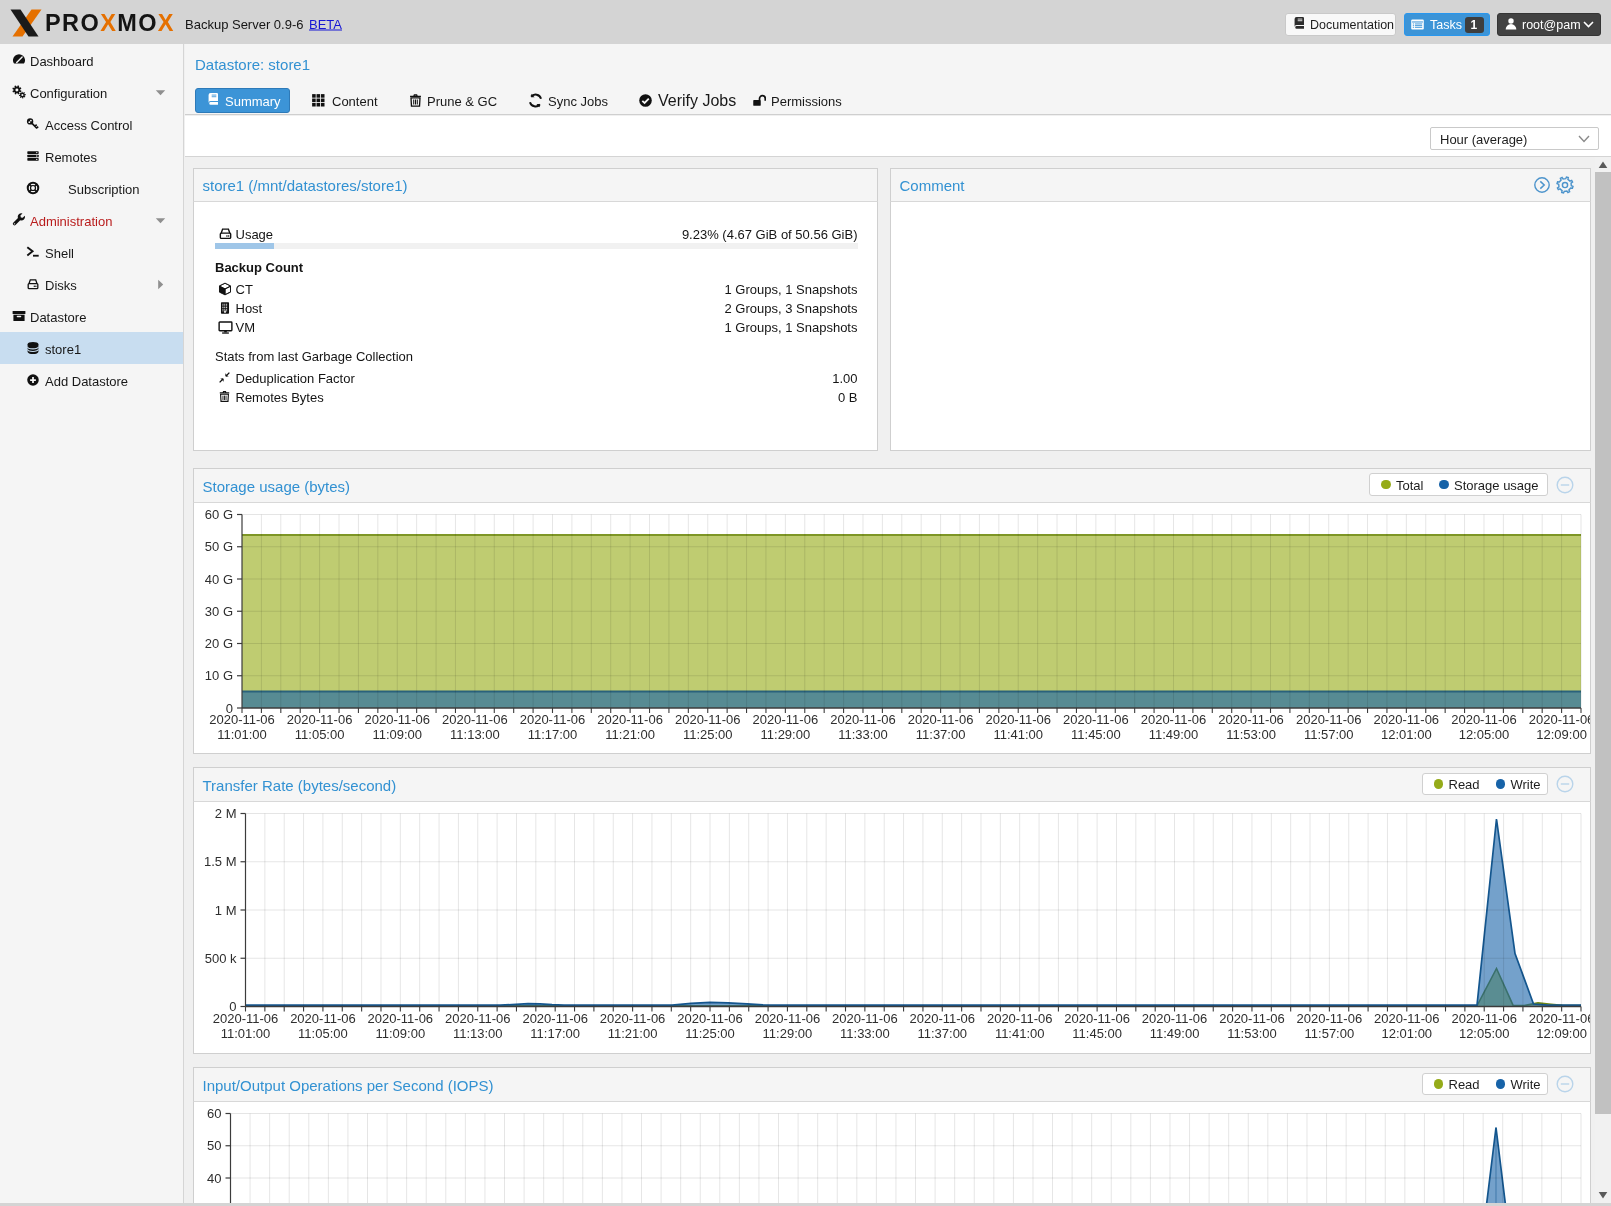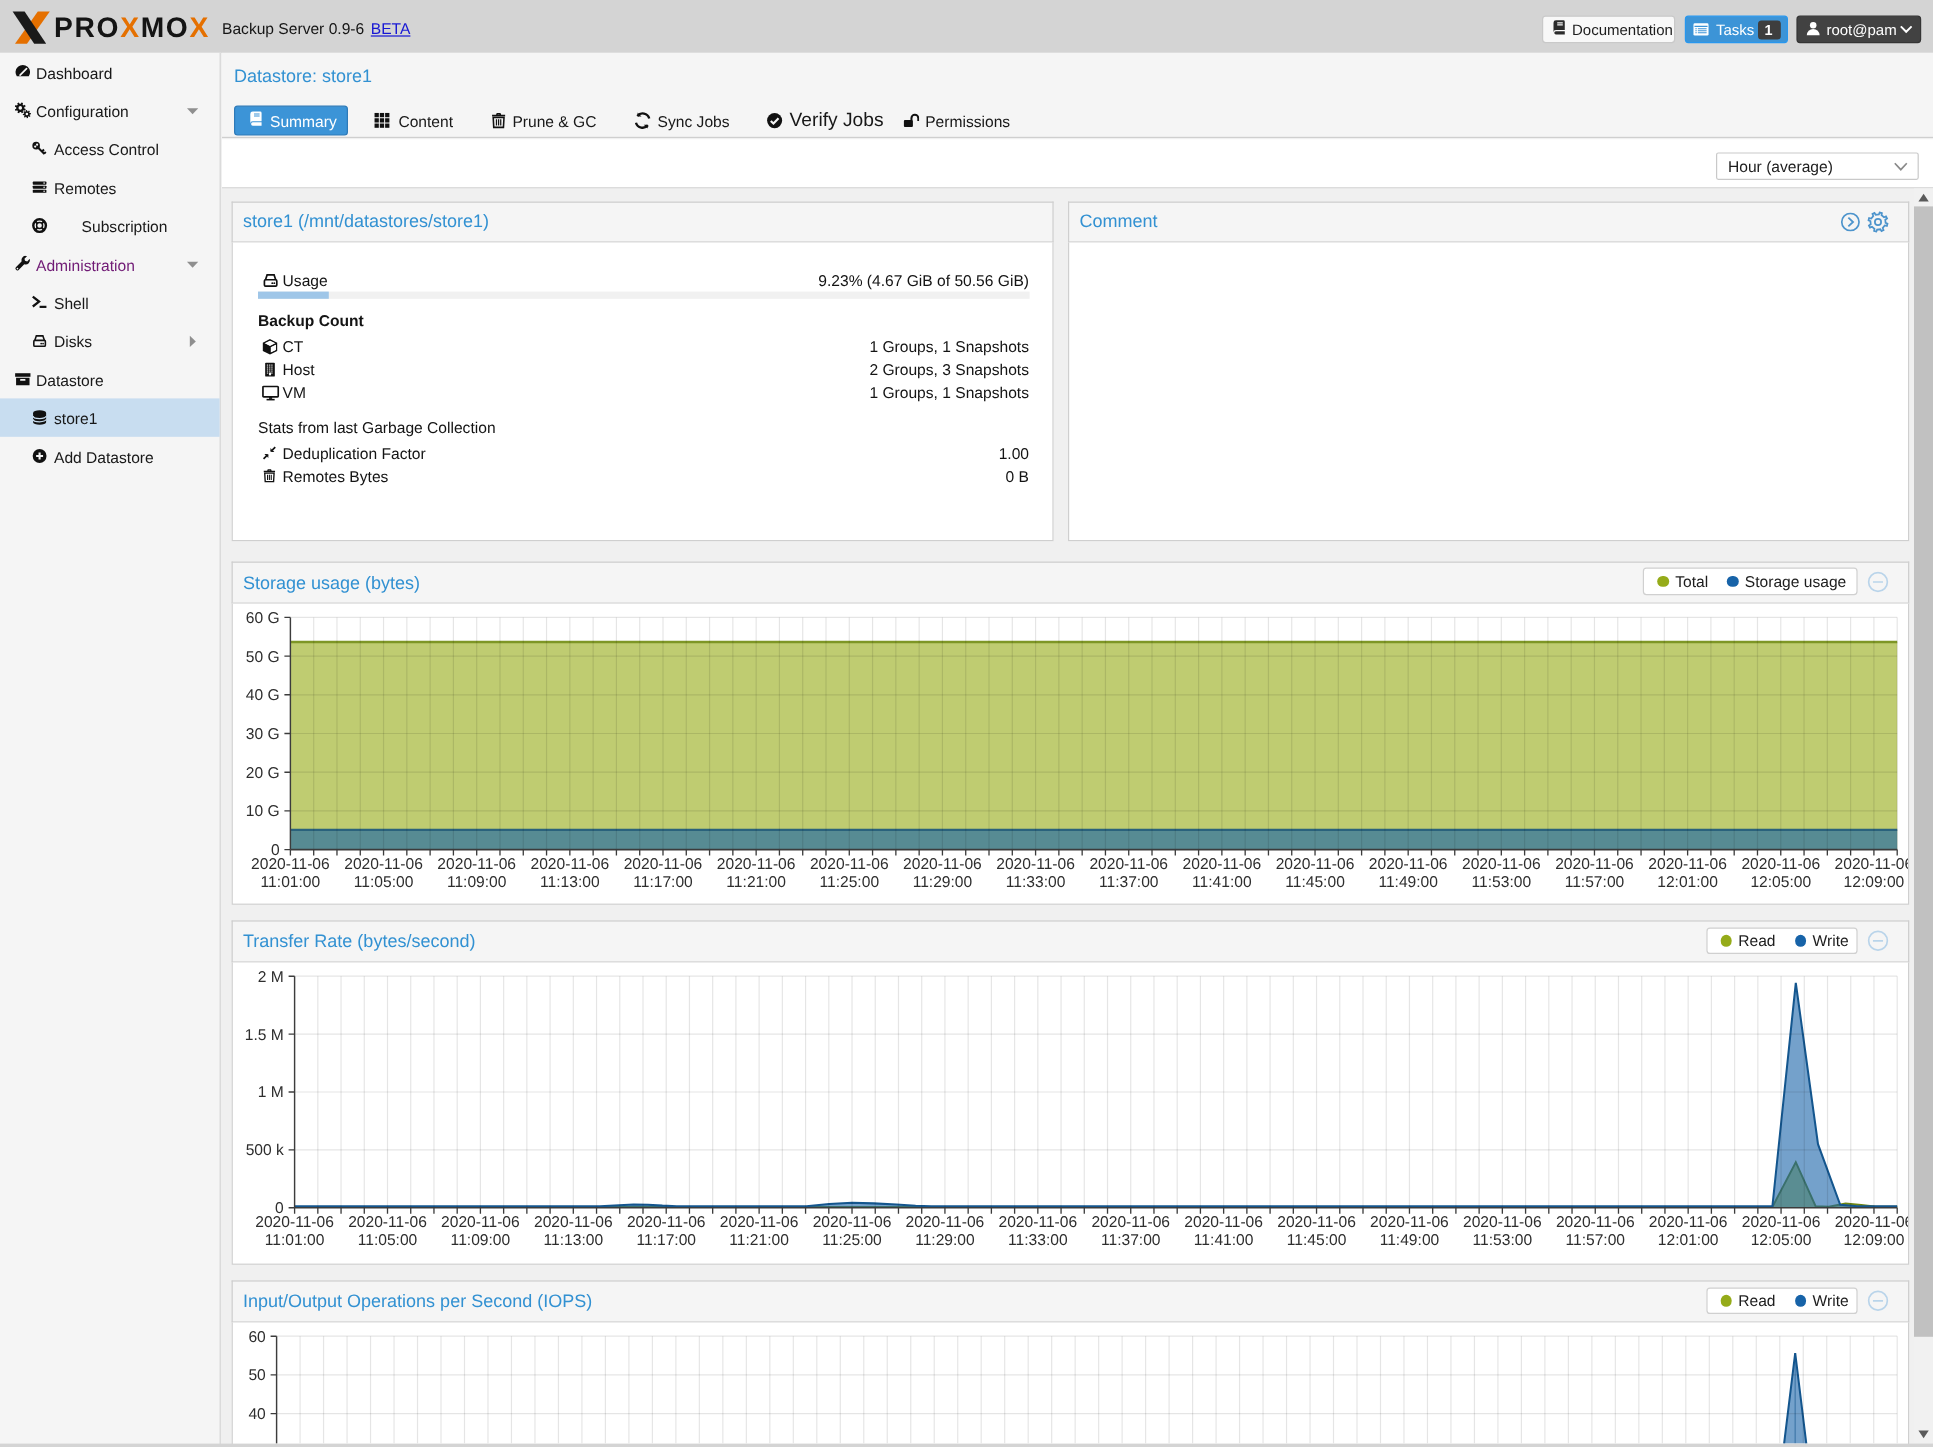--- a/index.html
+++ b/index.html
@@ -82,21 +82,21 @@
     <circle cx="8" cy="8" r="2.85" fill="none" stroke="#111" stroke-width="1.4"></circle>
     <g stroke="#111" stroke-width="2.0">
       <path d="M3.8 3.8 L5.9 5.9 M12.2 3.8 L10.1 5.9 M3.8 12.2 L5.9 10.1 M12.2 12.2 L10.1 10.1"></path>
     </g>
   </svg>
 <div style="position:absolute;left:45px;top:188.5px;transform:translateY(-50%);white-space:nowrap;font-size:13px;color:#181818;margin-left:23px;">Subscription</div>
 <svg style="position:absolute;left:12px;top:213px" width="14" height="14" viewBox="0 0 16 16">
     <path d="M14.6 3.1 a4.1 4.1 0 0 1 -5.2 5.2 L4.0 13.7 a1.85 1.85 0 0 1 -2.6 -2.6 L6.8 5.7 a4.1 4.1 0 0 1 5.2 -5.2 L9.6 2.9 l0.5 2.1 2.1 0.5 z" fill="#111"></path>
     <circle cx="2.9" cy="12.4" r="0.8" fill="#f5f5f5"></circle>
   </svg>
-<div style="position:absolute;left:30px;top:220.5px;transform:translateY(-50%);white-space:nowrap;font-size:13px;color:#701a75;">Administration</div>
+<div style="position:absolute;left:30px;top:220.5px;transform:translateY(-50%);white-space:nowrap;font-size:13px;color:#b91c1c;">Administration</div>
 <svg style="position:absolute;left:155px;top:217px" width="11" height="7" viewBox="0 0 11 7">
     <path d="M0.8 1.2 L5.5 6.2 L10.2 1.2 Z" fill="#8f8f8f"></path>
   </svg>
 <svg style="position:absolute;left:26px;top:245px" width="14" height="14" viewBox="0 0 16 16">
     <path d="M1.5 2.5 L7.5 7.2 L1.5 11.9" stroke="#111" stroke-width="2.2" fill="none"></path>
     <rect x="8" y="11.2" width="6.5" height="2.1" fill="#111"></rect>
   </svg>
 <div style="position:absolute;left:45px;top:252.5px;transform:translateY(-50%);white-space:nowrap;font-size:13px;color:#181818;">Shell</div>
 <svg style="position:absolute;left:26px;top:277px" width="14" height="14" viewBox="0 0 16 16">
     <path d="M3.4 7.8 L4.9 3.3 H11.1 L12.6 7.8" fill="none" stroke="#111" stroke-width="1.5"></path>

